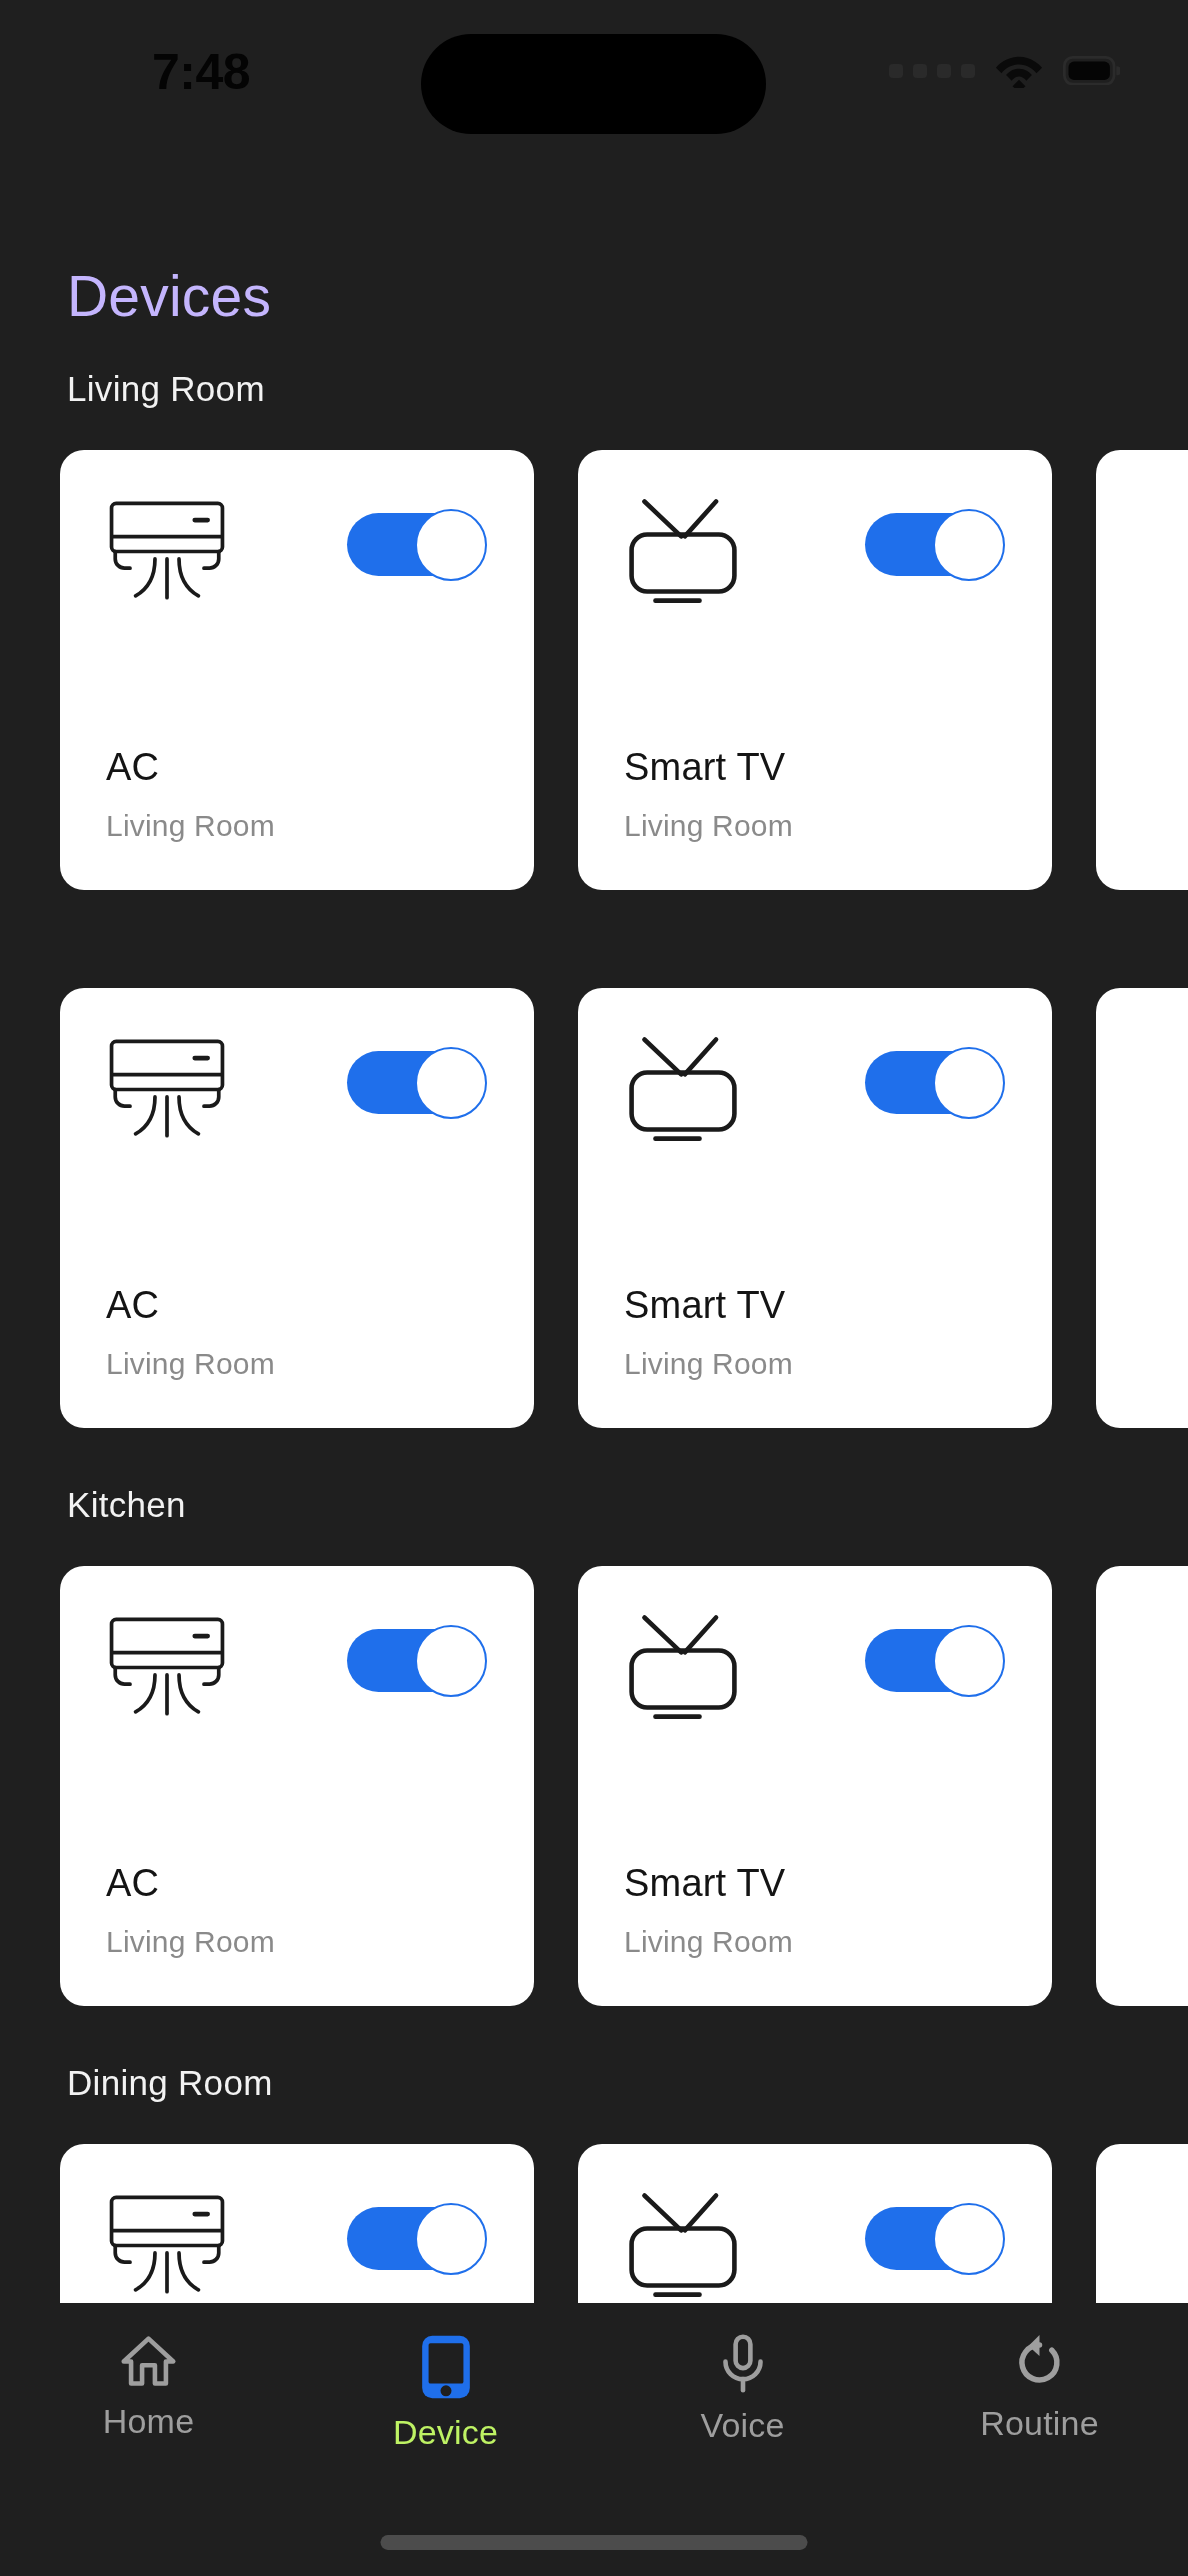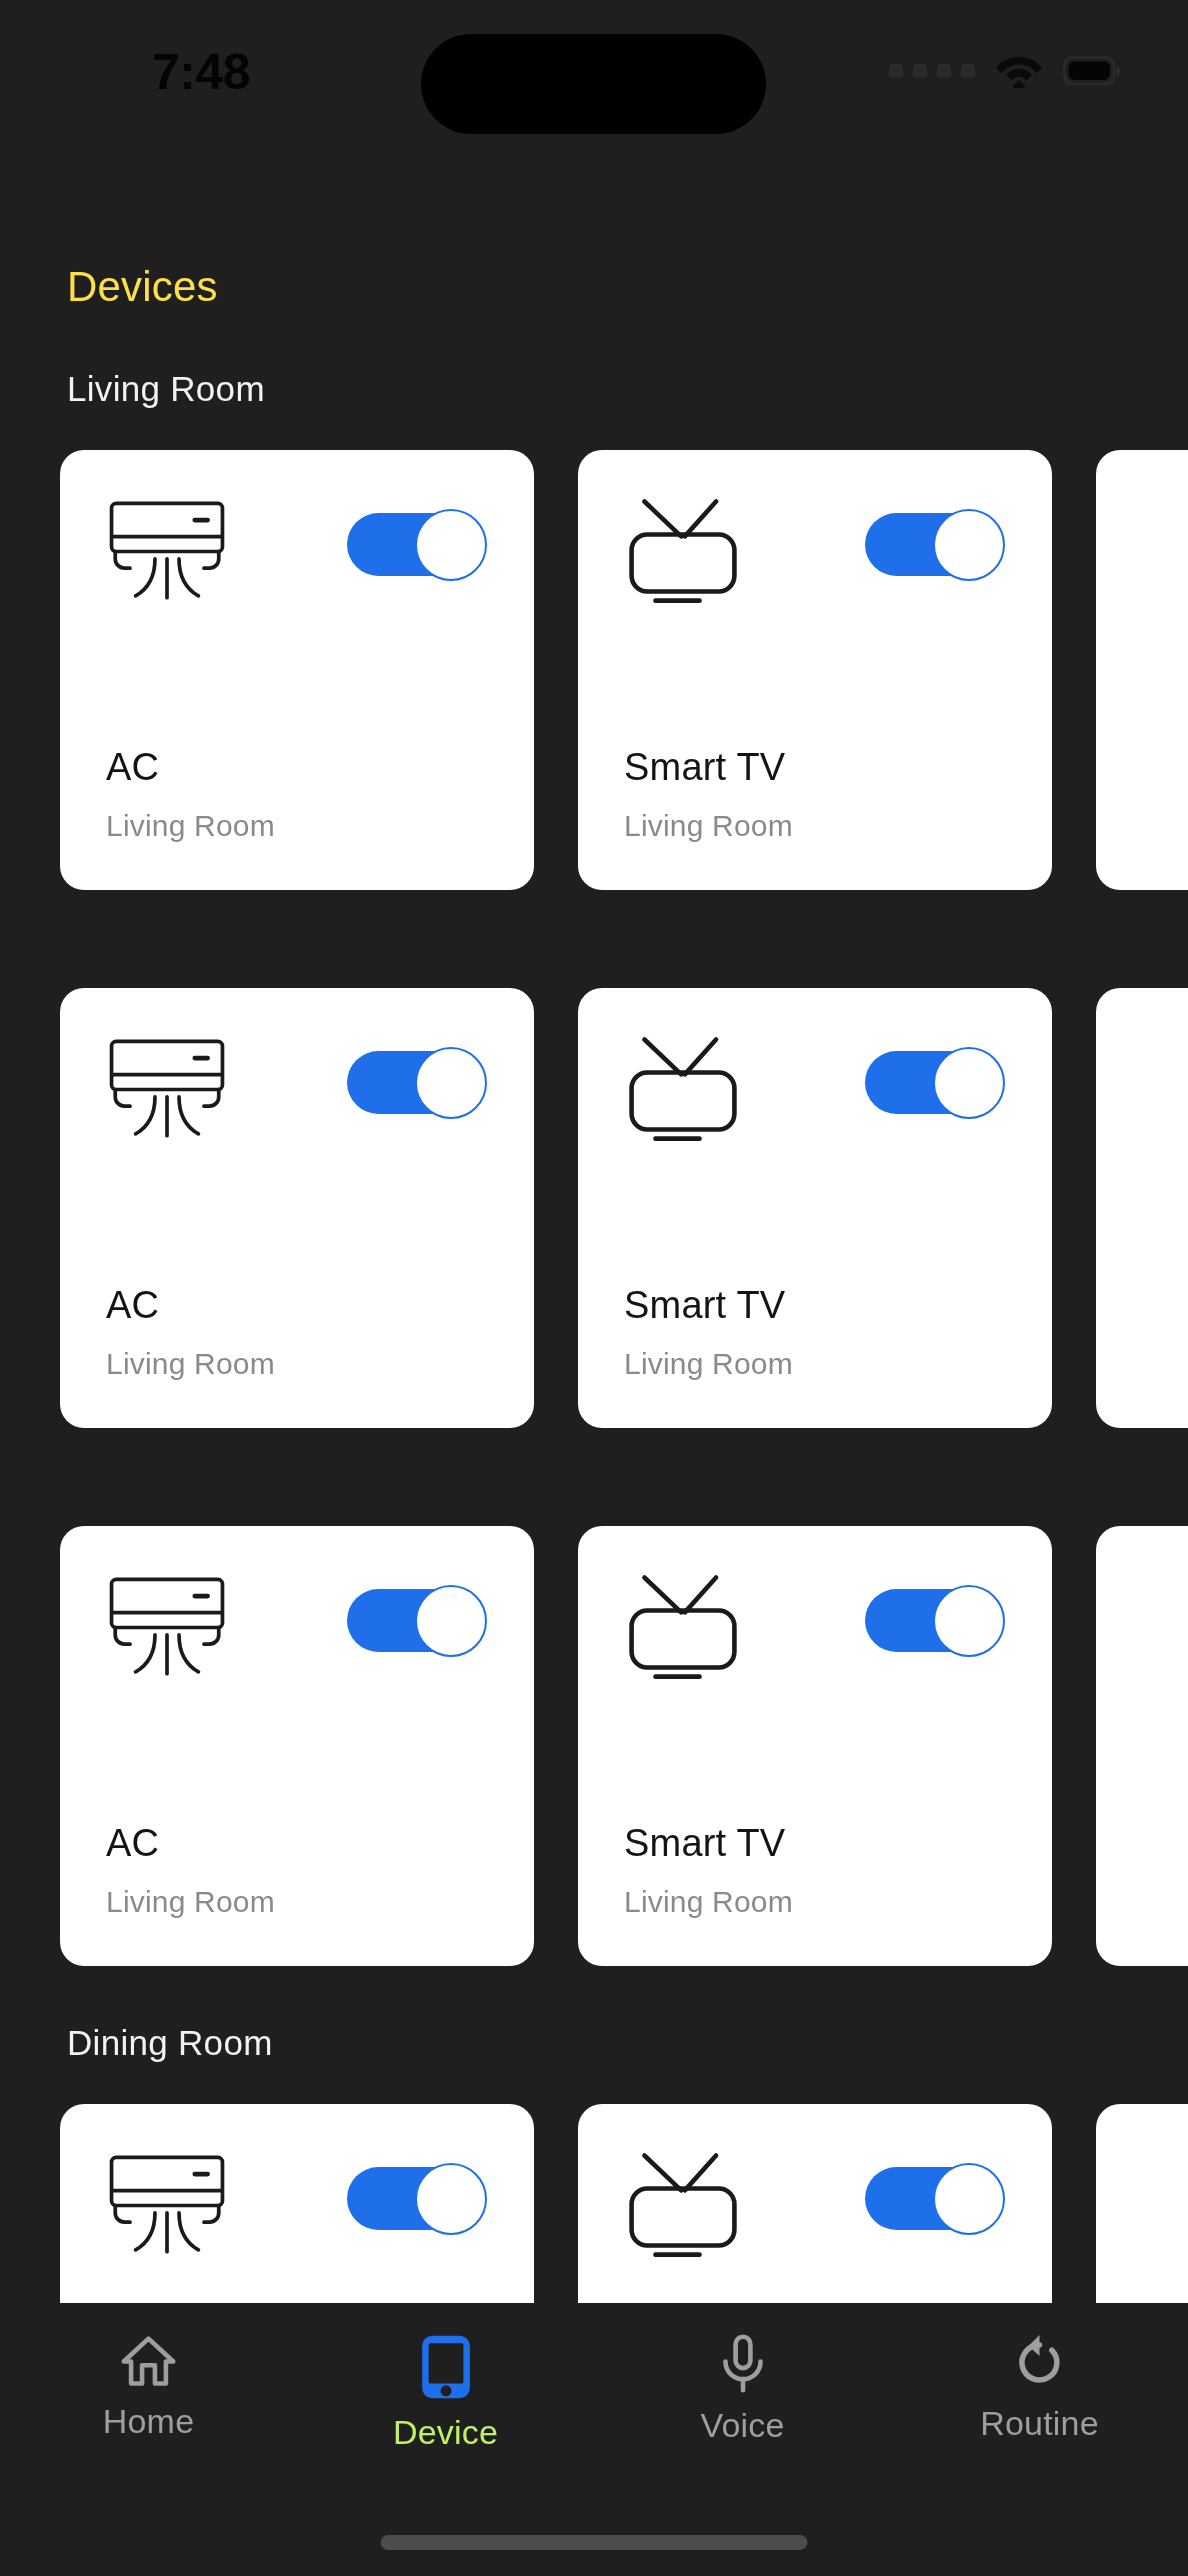--- a/index.html
+++ b/index.html
@@ -39,21 +39,21 @@
   .cell-dots i {
     display:block; width:14px; height:14px; border-radius:3.7px;
     background:#2a2a2a;
   }
   .wifi-ico { width:48px; height:35px; display:block; }
   .batt-ico { width:57px; height:29.5px; display:block; }
 
   
   .page-title {
     position:absolute; left:67px; top:263px;
-    font-size:42px; font-weight:300; color:#fde047;
+    font-size:57px; font-weight:300; color:#c4b5fd;
     letter-spacing:0.2px;
   }
 
   
   .content {
     position:absolute; top:369px; left:0; width:1188px;
     height:1935px; overflow:hidden;
   }
   .section { margin-bottom:0; }
   .section-title {
@@ -257,20 +257,21 @@
             <div class="card-text">
               <div class="dev-name">Smart TV</div>
               <div class="dev-room">Living Room</div>
             </div>
           </div>
           <div class="device-card"></div>
         </div>
         <div class="section-gap"></div>
       </div>
       <div class="section">
+        <div class="section-title">Kitchen</div>
         <div class="cards-row">
           <div class="device-card">
             <div class="card-top">
               <svg class="dev-icon" viewBox="0 0 132 120">
       <rect x="6" y="8" width="120" height="52" rx="5" fill="none" stroke="#1a1a1a" stroke-width="4"></rect>
       <line x1="6" y1="44" x2="126" y2="44" stroke="#1a1a1a" stroke-width="4"></line>
       <line x1="96" y1="26" x2="110" y2="26" stroke="#1a1a1a" stroke-width="5" stroke-linecap="round"></line>
       <path d="M10 60 v8 a10 10 0 0 0 10 10 h6" fill="none" stroke="#1a1a1a" stroke-width="4" stroke-linecap="round"></path>
       <path d="M122 60 v8 a10 10 0 0 1 -10 10 h-6" fill="none" stroke="#1a1a1a" stroke-width="4" stroke-linecap="round"></path>
       <path d="M53 68 C53 88 46 100 32 108" fill="none" stroke="#1a1a1a" stroke-width="4" stroke-linecap="round"></path>

